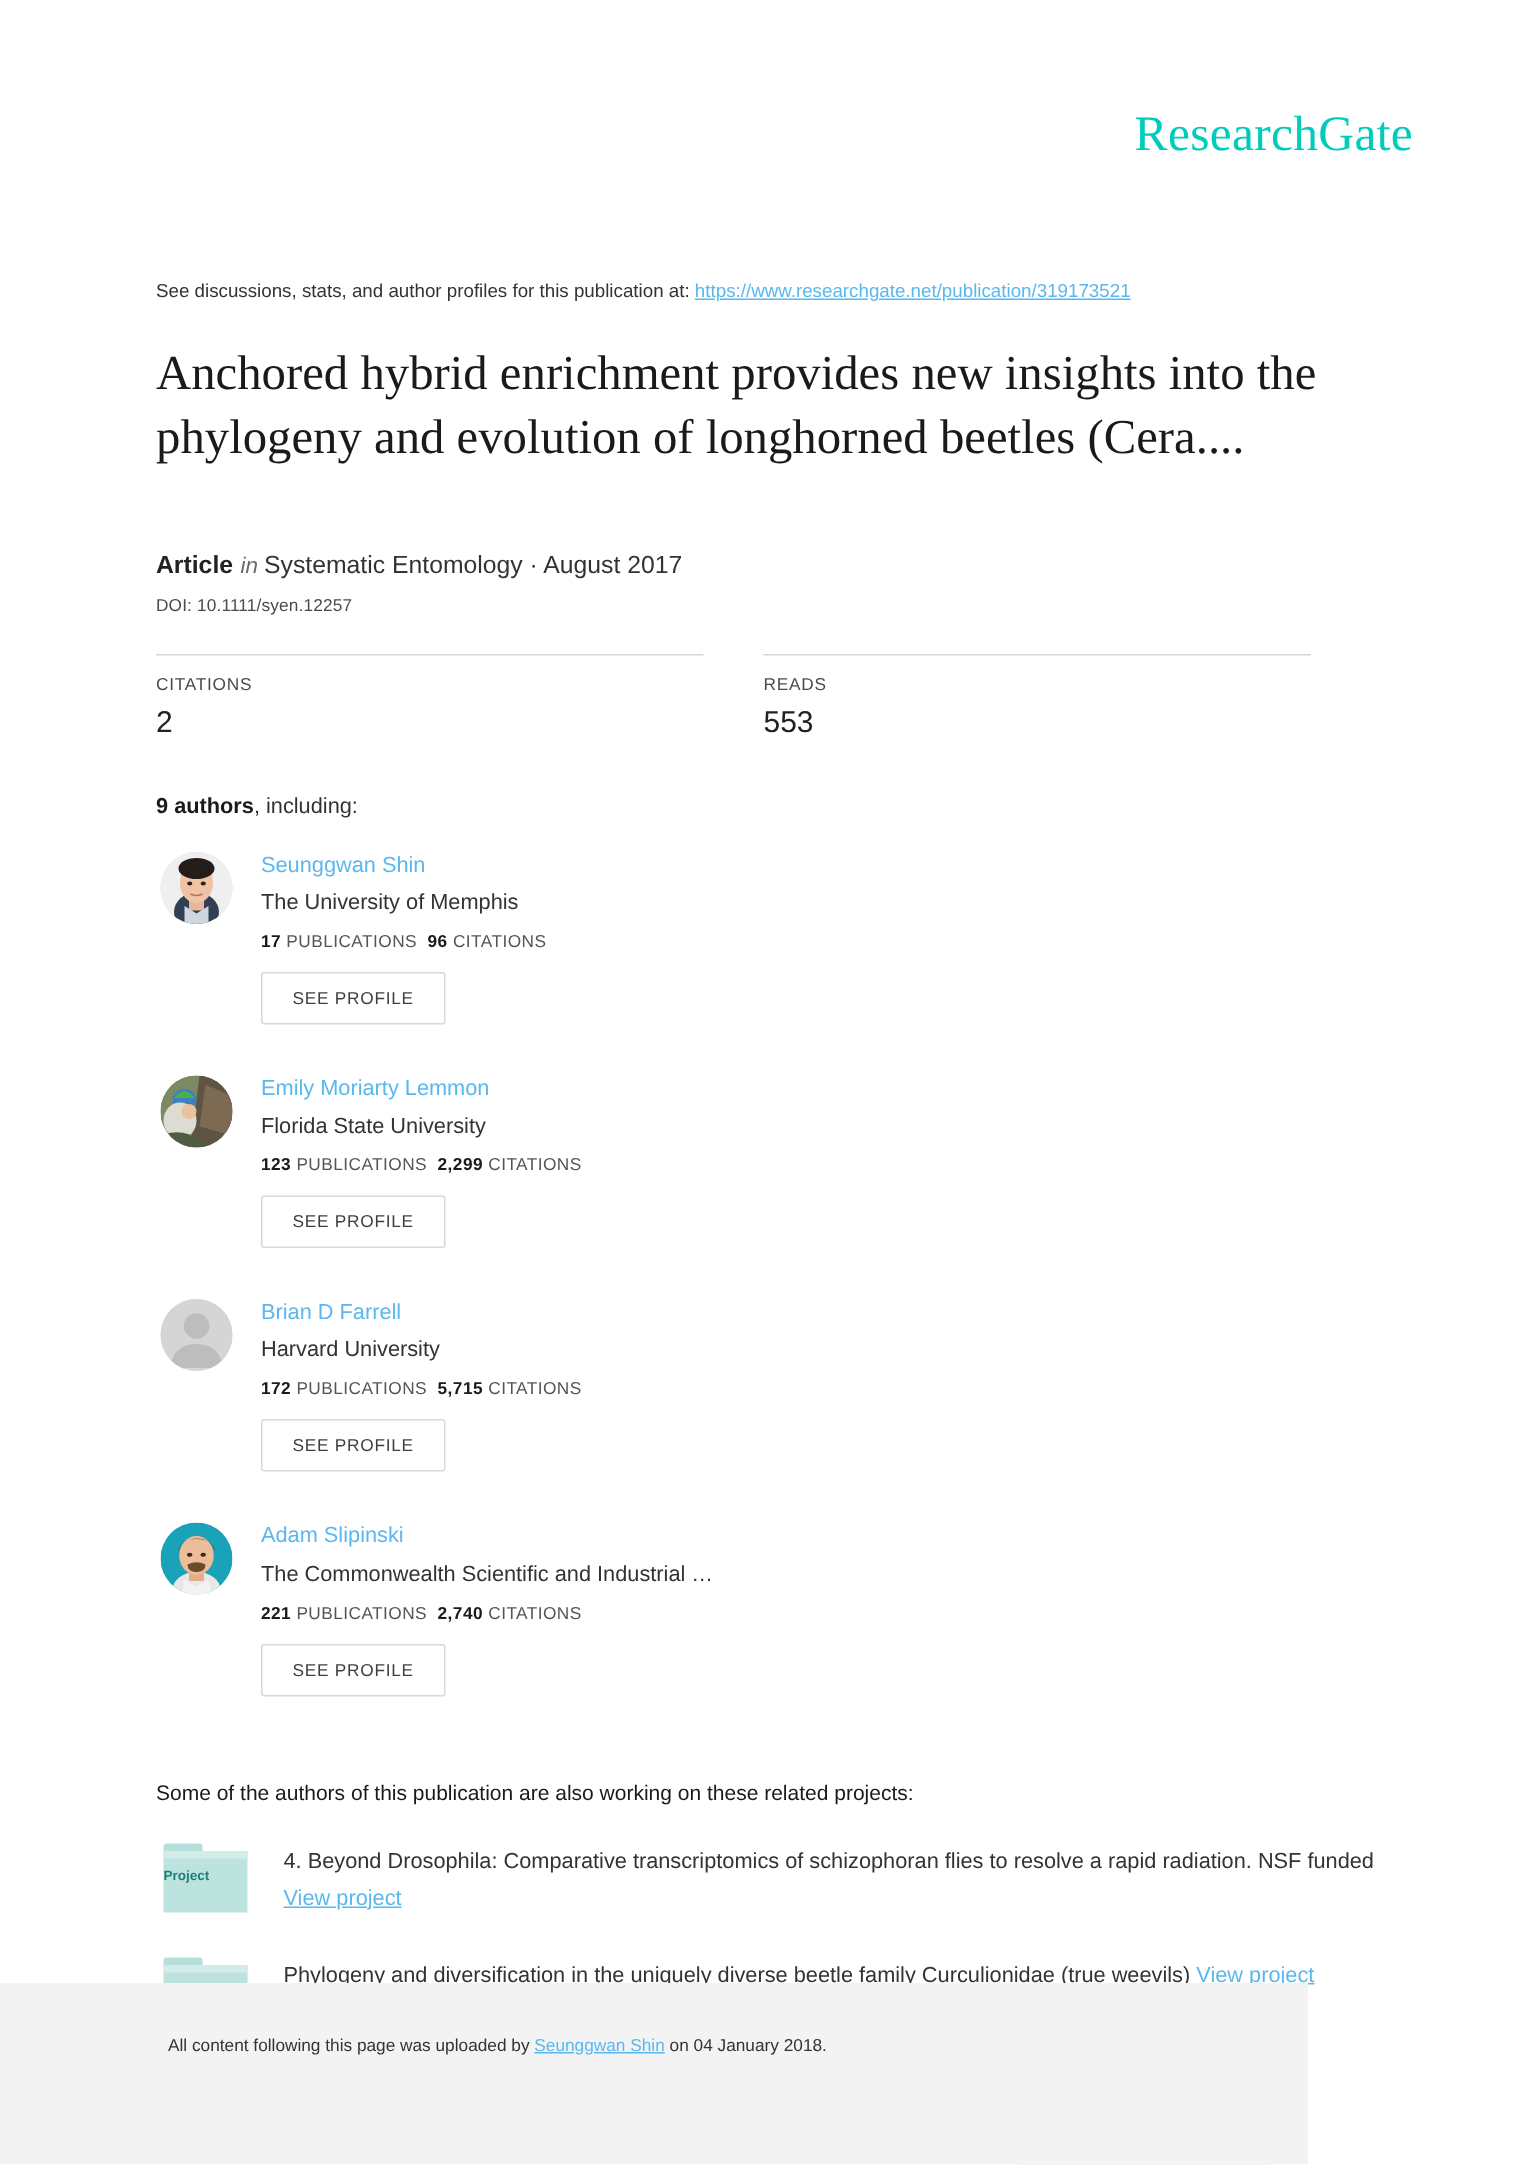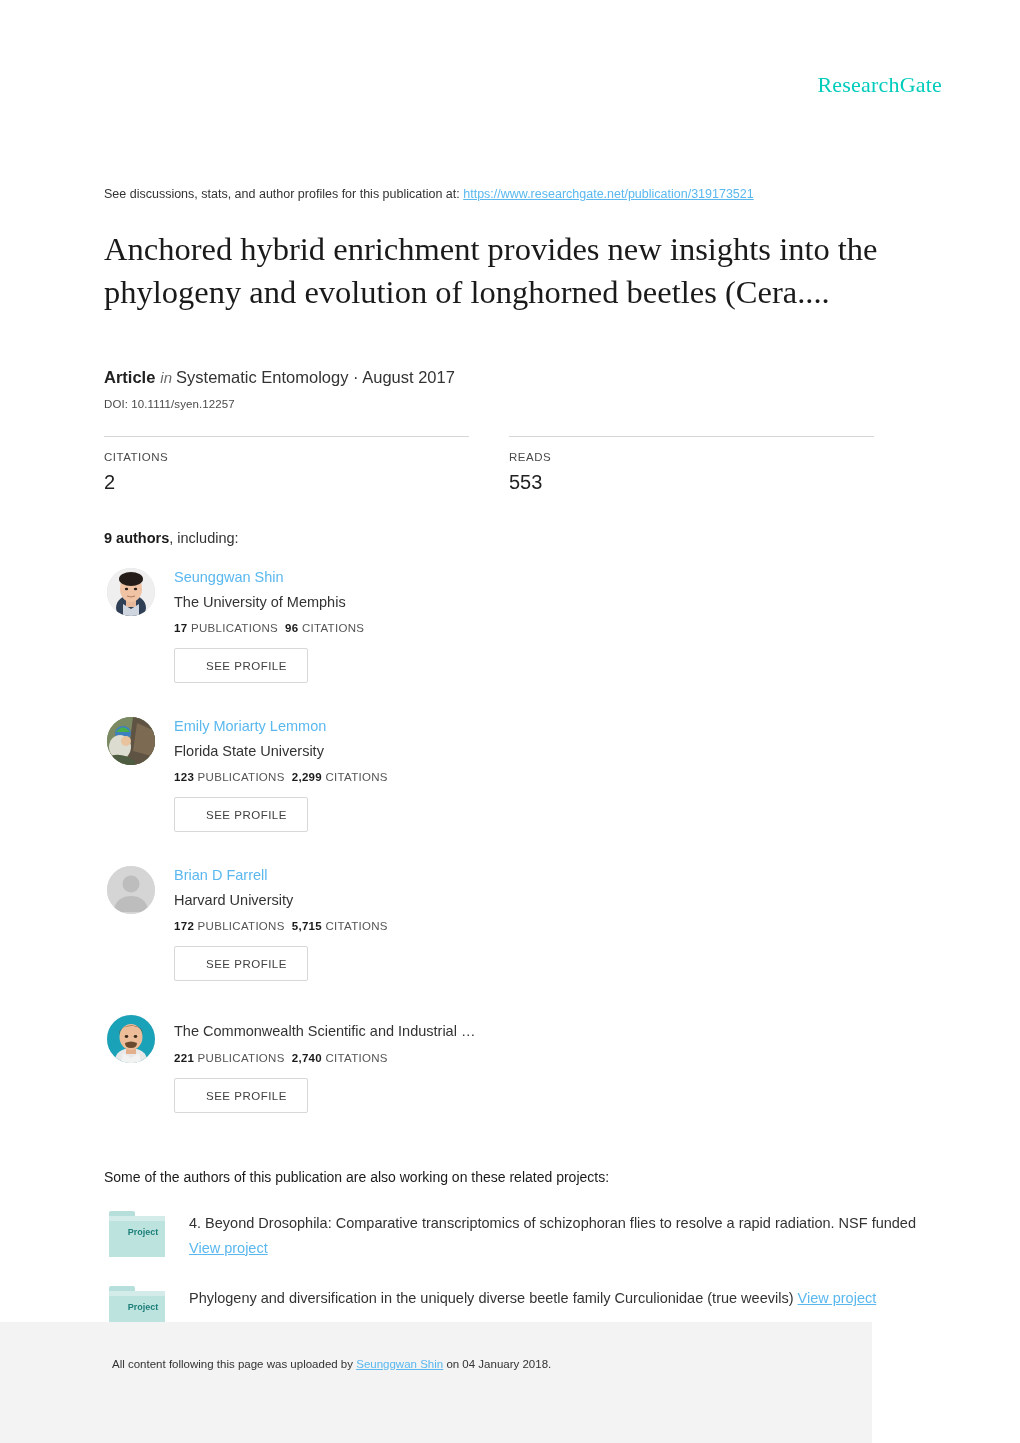--- a/index.html
+++ b/index.html
@@ -20,21 +20,21 @@
 
   
   .rg-logo-row {
     position: absolute;
     top: 74px;
     right: 78px;
     text-align: right;
   }
   .rg-logo {
     font-family: "Liberation Serif", serif;
-    font-size: 22px;
+    font-size: 33px;
     color: #00ccbb;
     letter-spacing: 0.2px;
     line-height: 1;
     white-space: nowrap;
   }
 
   
   .content {
     position: absolute;
     left: 104px;
@@ -155,21 +155,21 @@
     letter-spacing: 0.3px;
   }
   .author-stats b { color: #1a1a1a; font-weight: bold; }
   .author-stats .sp { display: inline-block; width: 7px; }
   .see-profile {
     display: inline-block;
     margin-top: 14px;
     border: 1px solid #d8d8d8;
     border-radius: 2px;
     background: #ffffff;
-    padding: 11px 20px 10px 31px;
+    padding: 11px 20px 10px 20px;
     font-size: 11.5px;
     letter-spacing: 0.5px;
     color: #3f3f3f;
     cursor: pointer;
     font-family: "Liberation Sans", sans-serif;
   }
 
   
   .projects-heading {
     margin-top: 22px;
@@ -205,21 +205,20 @@
   .project-icon .bodytop {
     position: absolute;
     left: 0; top: 5px;
     width: 56px; height: 5px;
     background: #d3ecea;
   }
   .project-icon .plabel {
     position: absolute;
     left: 0; top: 16px;
     width: 68px;
-    text-align: center;
     font-size: 9px;
     font-weight: bold;
     color: #1d7f79;
   }
   .project-text {
     flex: 1 1 auto;
     font-size: 14.5px;
     line-height: 1.72;
     color: #333333;
     max-width: 730px;
@@ -373,20 +372,21 @@
           <rect x="19" y="31" width="10" height="8" fill="#e3ae8c"></rect>
           <ellipse cx="24" cy="22" rx="11.5" ry="13" fill="#edbd99"></ellipse>
           <path d="M12 20 C11 8, 37 7, 36 20 C35 13 31 11 24 11 C16 11 13 14 12 20 Z" fill="#6b4a2e"></path>
           <ellipse cx="19.5" cy="21.5" rx="1.8" ry="1.4" fill="#3a2a1c"></ellipse>
           <ellipse cx="28.5" cy="21.5" rx="1.8" ry="1.4" fill="#3a2a1c"></ellipse>
           <path d="M18 28 Q24 25 30 28 Q30 33 24 33 Q18 33 18 28 Z" fill="#6b4a2e"></path>
           <path d="M16 38 L24 43 L32 38 L34 48 L14 48 Z" fill="#f2f2f2"></path>
         </svg>
       </div>
       <div class="author-info">
+        <div class="author-name">Adam Slipinski</div>
         <div class="author-affil">The Commonwealth Scientific and Industrial …</div>
         <div class="author-stats">
           <b>221</b>
           <span>PUBLICATIONS</span><span class="sp"></span><b>2,740</b>
           <span>CITATIONS</span>
         </div>
         <button class="see-profile">SEE PROFILE</button>
       </div>
     </div>
 

